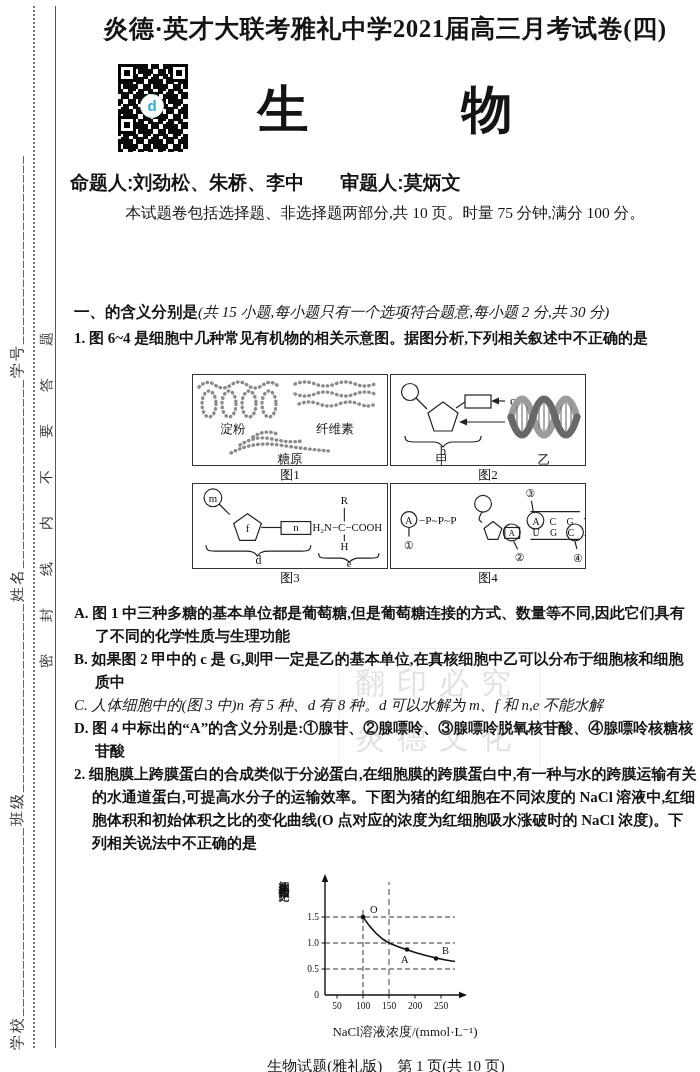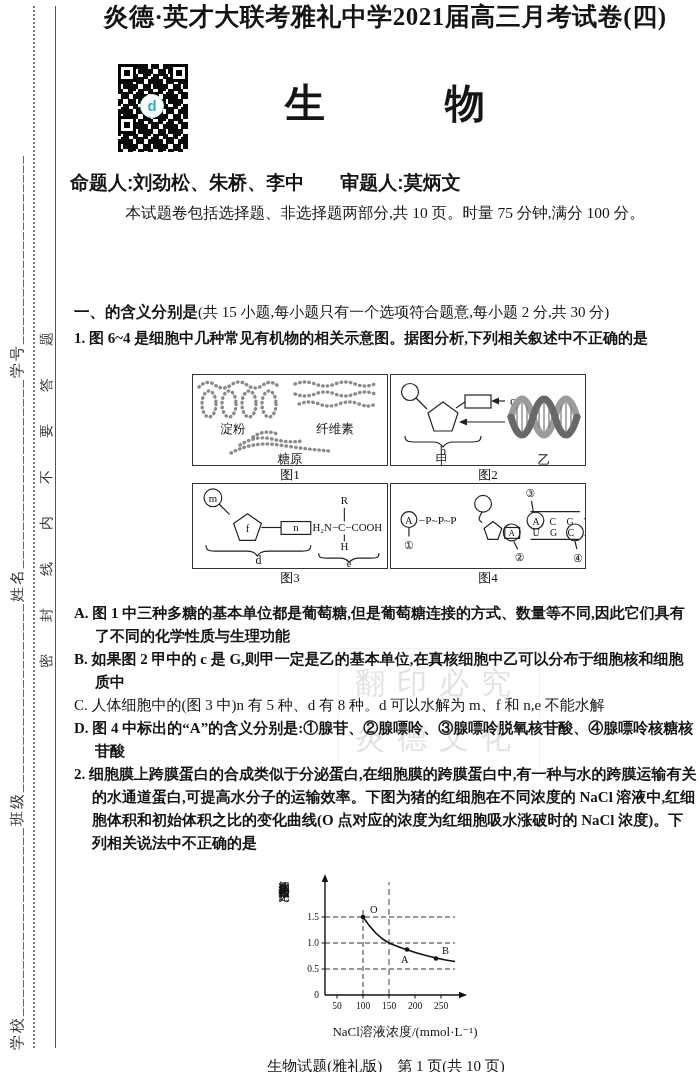--- a/index.html
+++ b/index.html
@@ -15,47 +15,47 @@
     transform-origin:0 0;transform:rotate(-90deg);
     font-size:15px;letter-spacing:2px;color:#333;white-space:nowrap;
   }
   .seal-text{
     position:absolute;left:38px;top:668px;width:372px;
     transform-origin:0 0;transform:rotate(-90deg);
     font-size:14px;letter-spacing:32px;color:#333;white-space:nowrap;
   }
   
   .main{position:absolute;left:70px;top:0;width:630px;height:1072px;}
-  .exam-title{position:absolute;top:0;left:0;width:100%;text-align:center;
+  .exam-title{position:absolute;top:12px;left:0;width:100%;text-align:center;
     font-size:25px;font-weight:bold;letter-spacing:0.5px;}
   
   .qr{position:absolute;left:48px;top:64px;width:70px;height:88px;
     background:
       repeating-conic-gradient(#0a0a0a 0% 25%, transparent 0% 50%) 0px 0px / 10px 10px,
       repeating-conic-gradient(#0a0a0a 0% 25%, transparent 0% 50%) 3px 5px / 15px 15px,
       #fff;}
   .qr-finder{position:absolute;width:18px;height:18px;border:3.5px solid #000;background:#fff;box-sizing:border-box;}
   .qr-finder::after{content:"";position:absolute;left:2.5px;top:2.5px;width:6px;height:6px;background:#000;}
   .qr-f-tl{left:0;top:0;} .qr-f-tr{right:0;top:0;} .qr-f-bl{left:0;bottom:18px;}
   .qr-logo{position:absolute;left:22px;top:30px;width:22px;height:22px;border-radius:50%;
     background:#fff;border:1.5px solid #bfeaf4;color:#2aaed4;
     font:bold 15px/21px "Liberation Sans","DejaVu Sans",sans-serif;text-align:center;}
   .subject{position:absolute;top:76px;left:0;width:100%;text-align:center;
-    font-size:40px;font-weight:bold;}
+    font-size:51px;font-weight:bold;}
   .setters{position:absolute;top:170px;left:0;width:100%;text-align:left;
     font-family:"Liberation Sans","DejaVu Sans",sans-serif;font-weight:bold;font-size:19px;}
   .setters .reviewer{margin-left:36px;}
   .paper-info{position:absolute;top:203px;left:0;width:100%;text-align:center;font-size:15.5px;}
   .score{position:absolute;top:231px;right:48px;font-family:"Liberation Sans","DejaVu Sans",sans-serif;
     font-weight:bold;font-size:16px;}
   .score-line{display:inline-block;width:108px;height:15px;border-bottom:1.5px solid #222;}
   .part-title{position:absolute;top:266px;left:0;width:100%;text-align:center;font-size:18px;font-weight:bold;}
   .type-line{position:absolute;top:302px;left:4px;width:624px;font-size:15px;}
   .type-line b{font-size:15.5px;}
-  .kai{}
+  .kai{font-style:italic;}
   .q{padding-left:18px;text-indent:-18px;}
   .q1{position:absolute;top:327px;left:4px;width:624px;font-size:15px;line-height:23px;font-weight:600;}
   
   .figgrid{position:absolute;top:374px;left:122px;width:394px;display:grid;
     grid-template-columns:196px 196px;column-gap:2px;}
   .panel{border:1.3px solid #333;background:#fff;box-sizing:border-box;}
   .p-row1{height:92px;} .p-row2{height:86px;}
   .figcap{text-align:center;font-size:13px;height:17px;line-height:17px;}
   .panel svg{display:block;width:100%;height:100%;}
   

